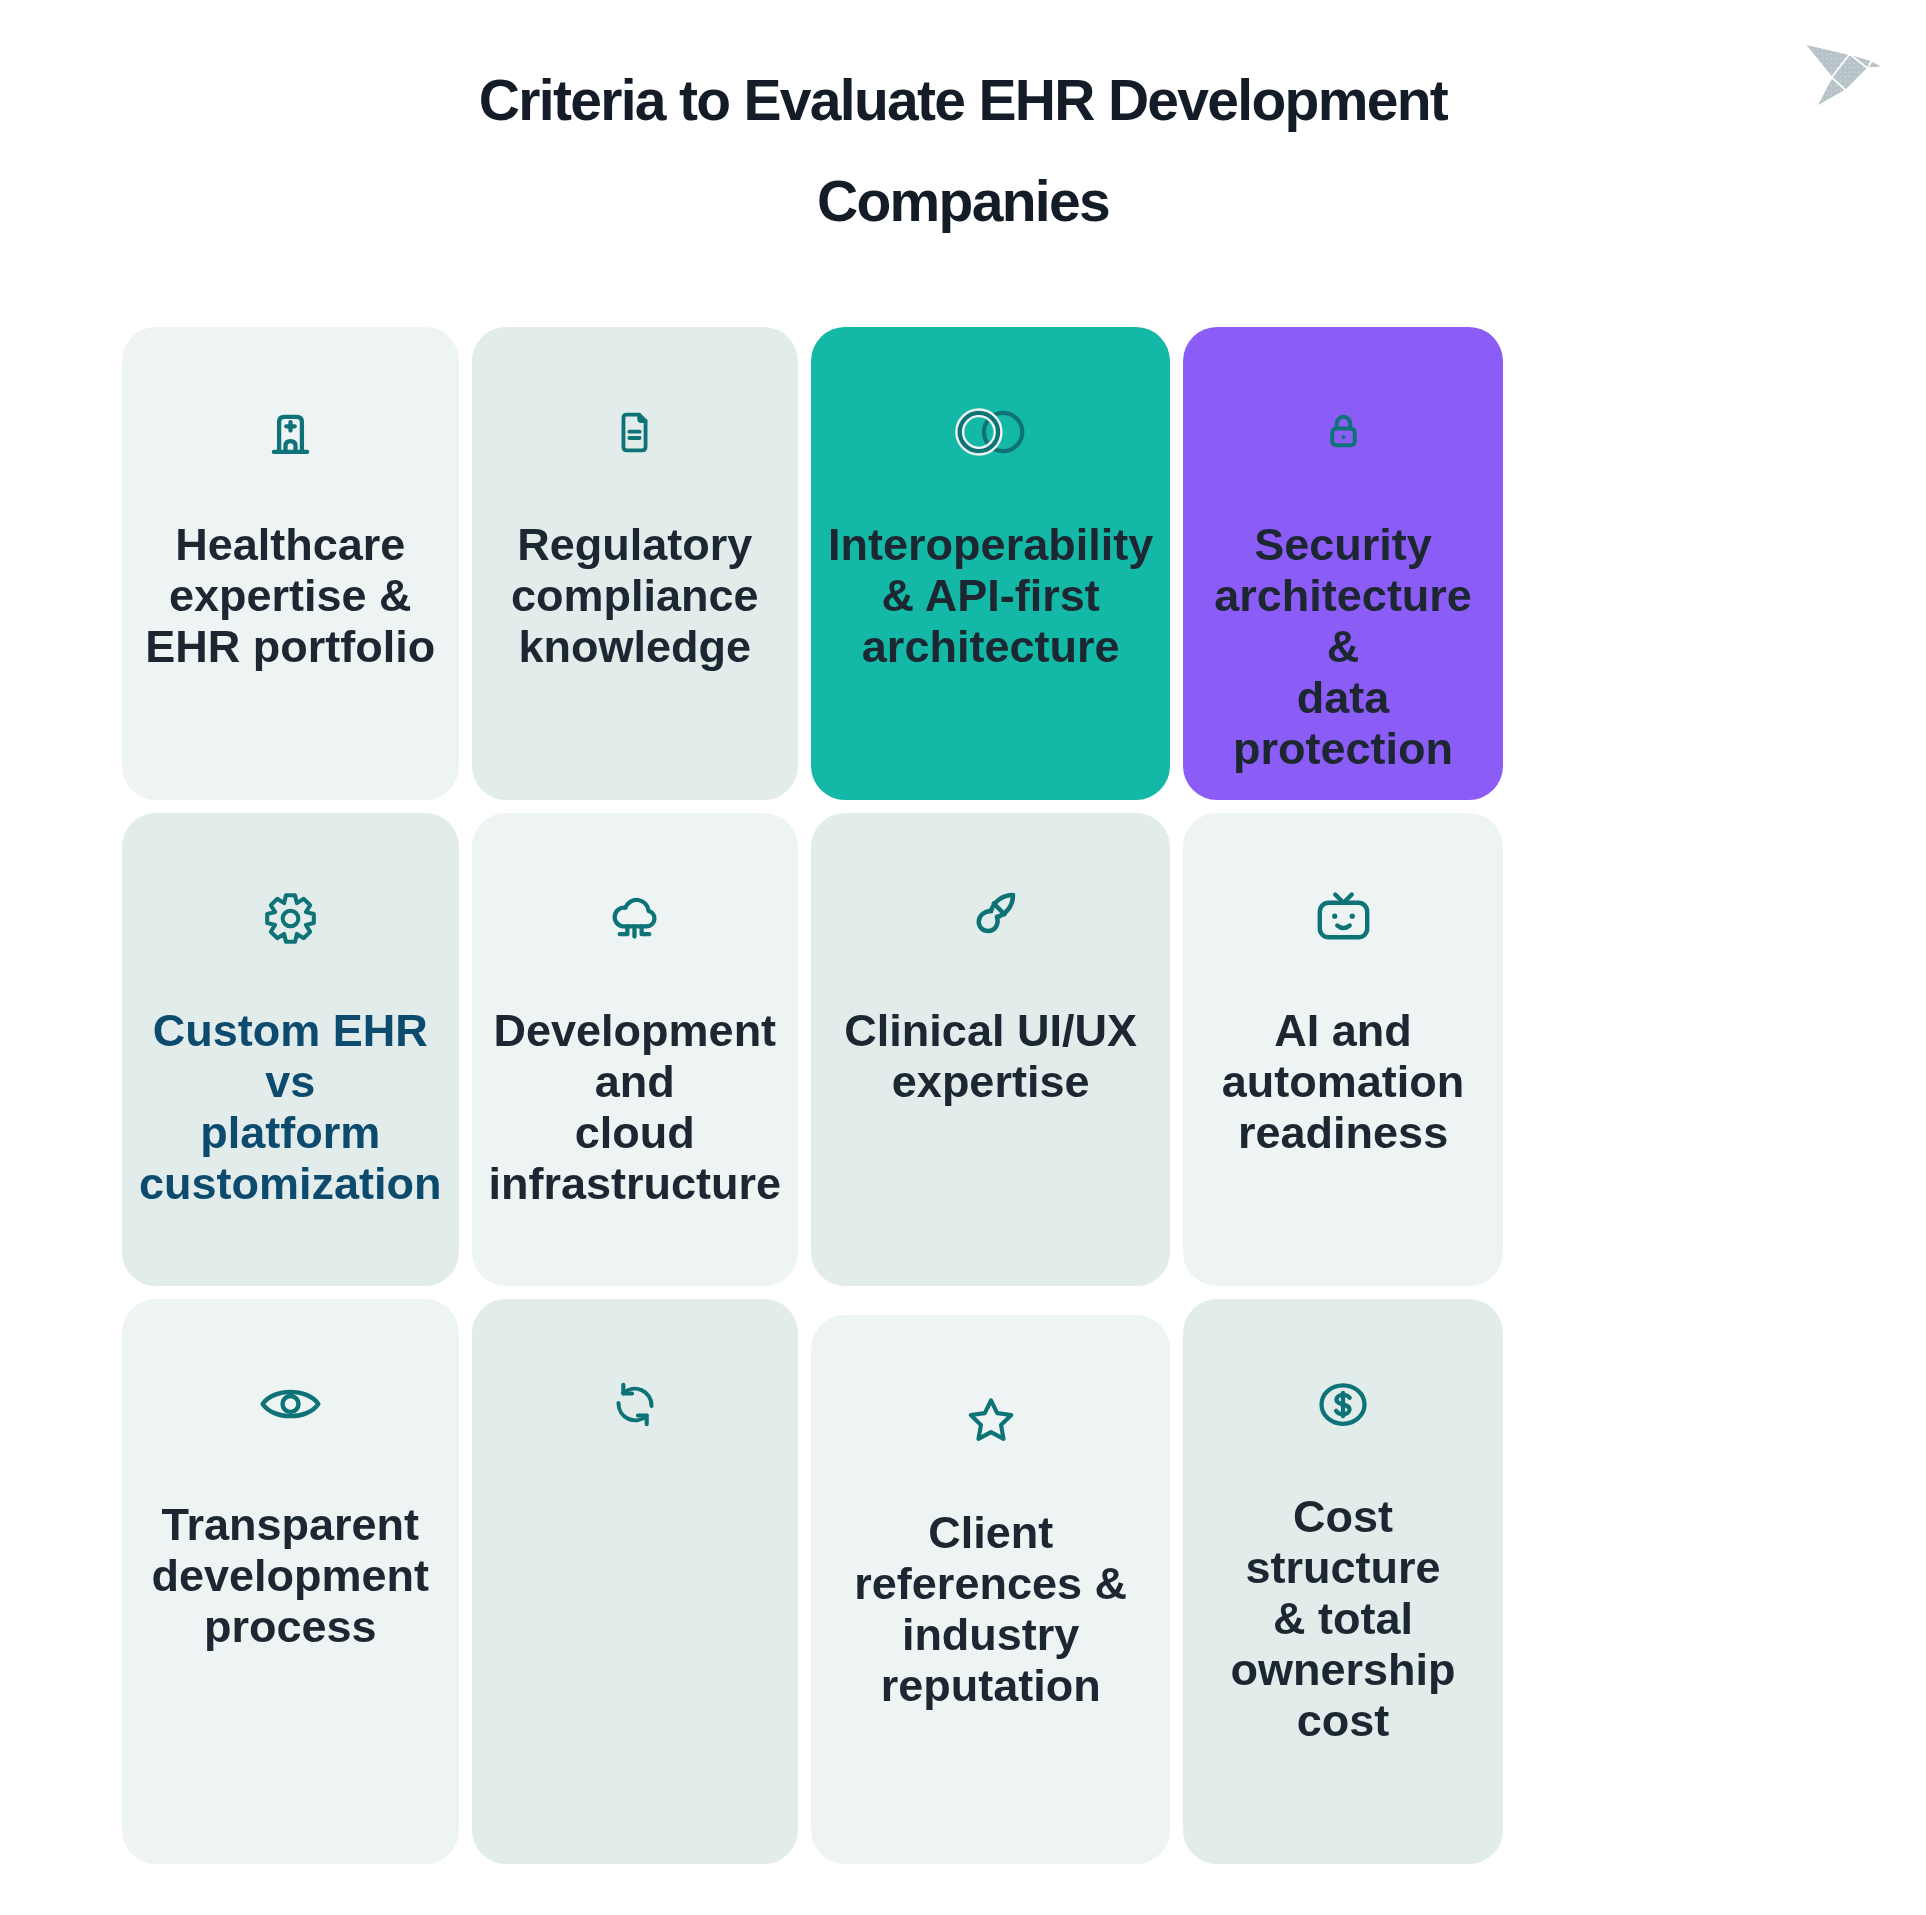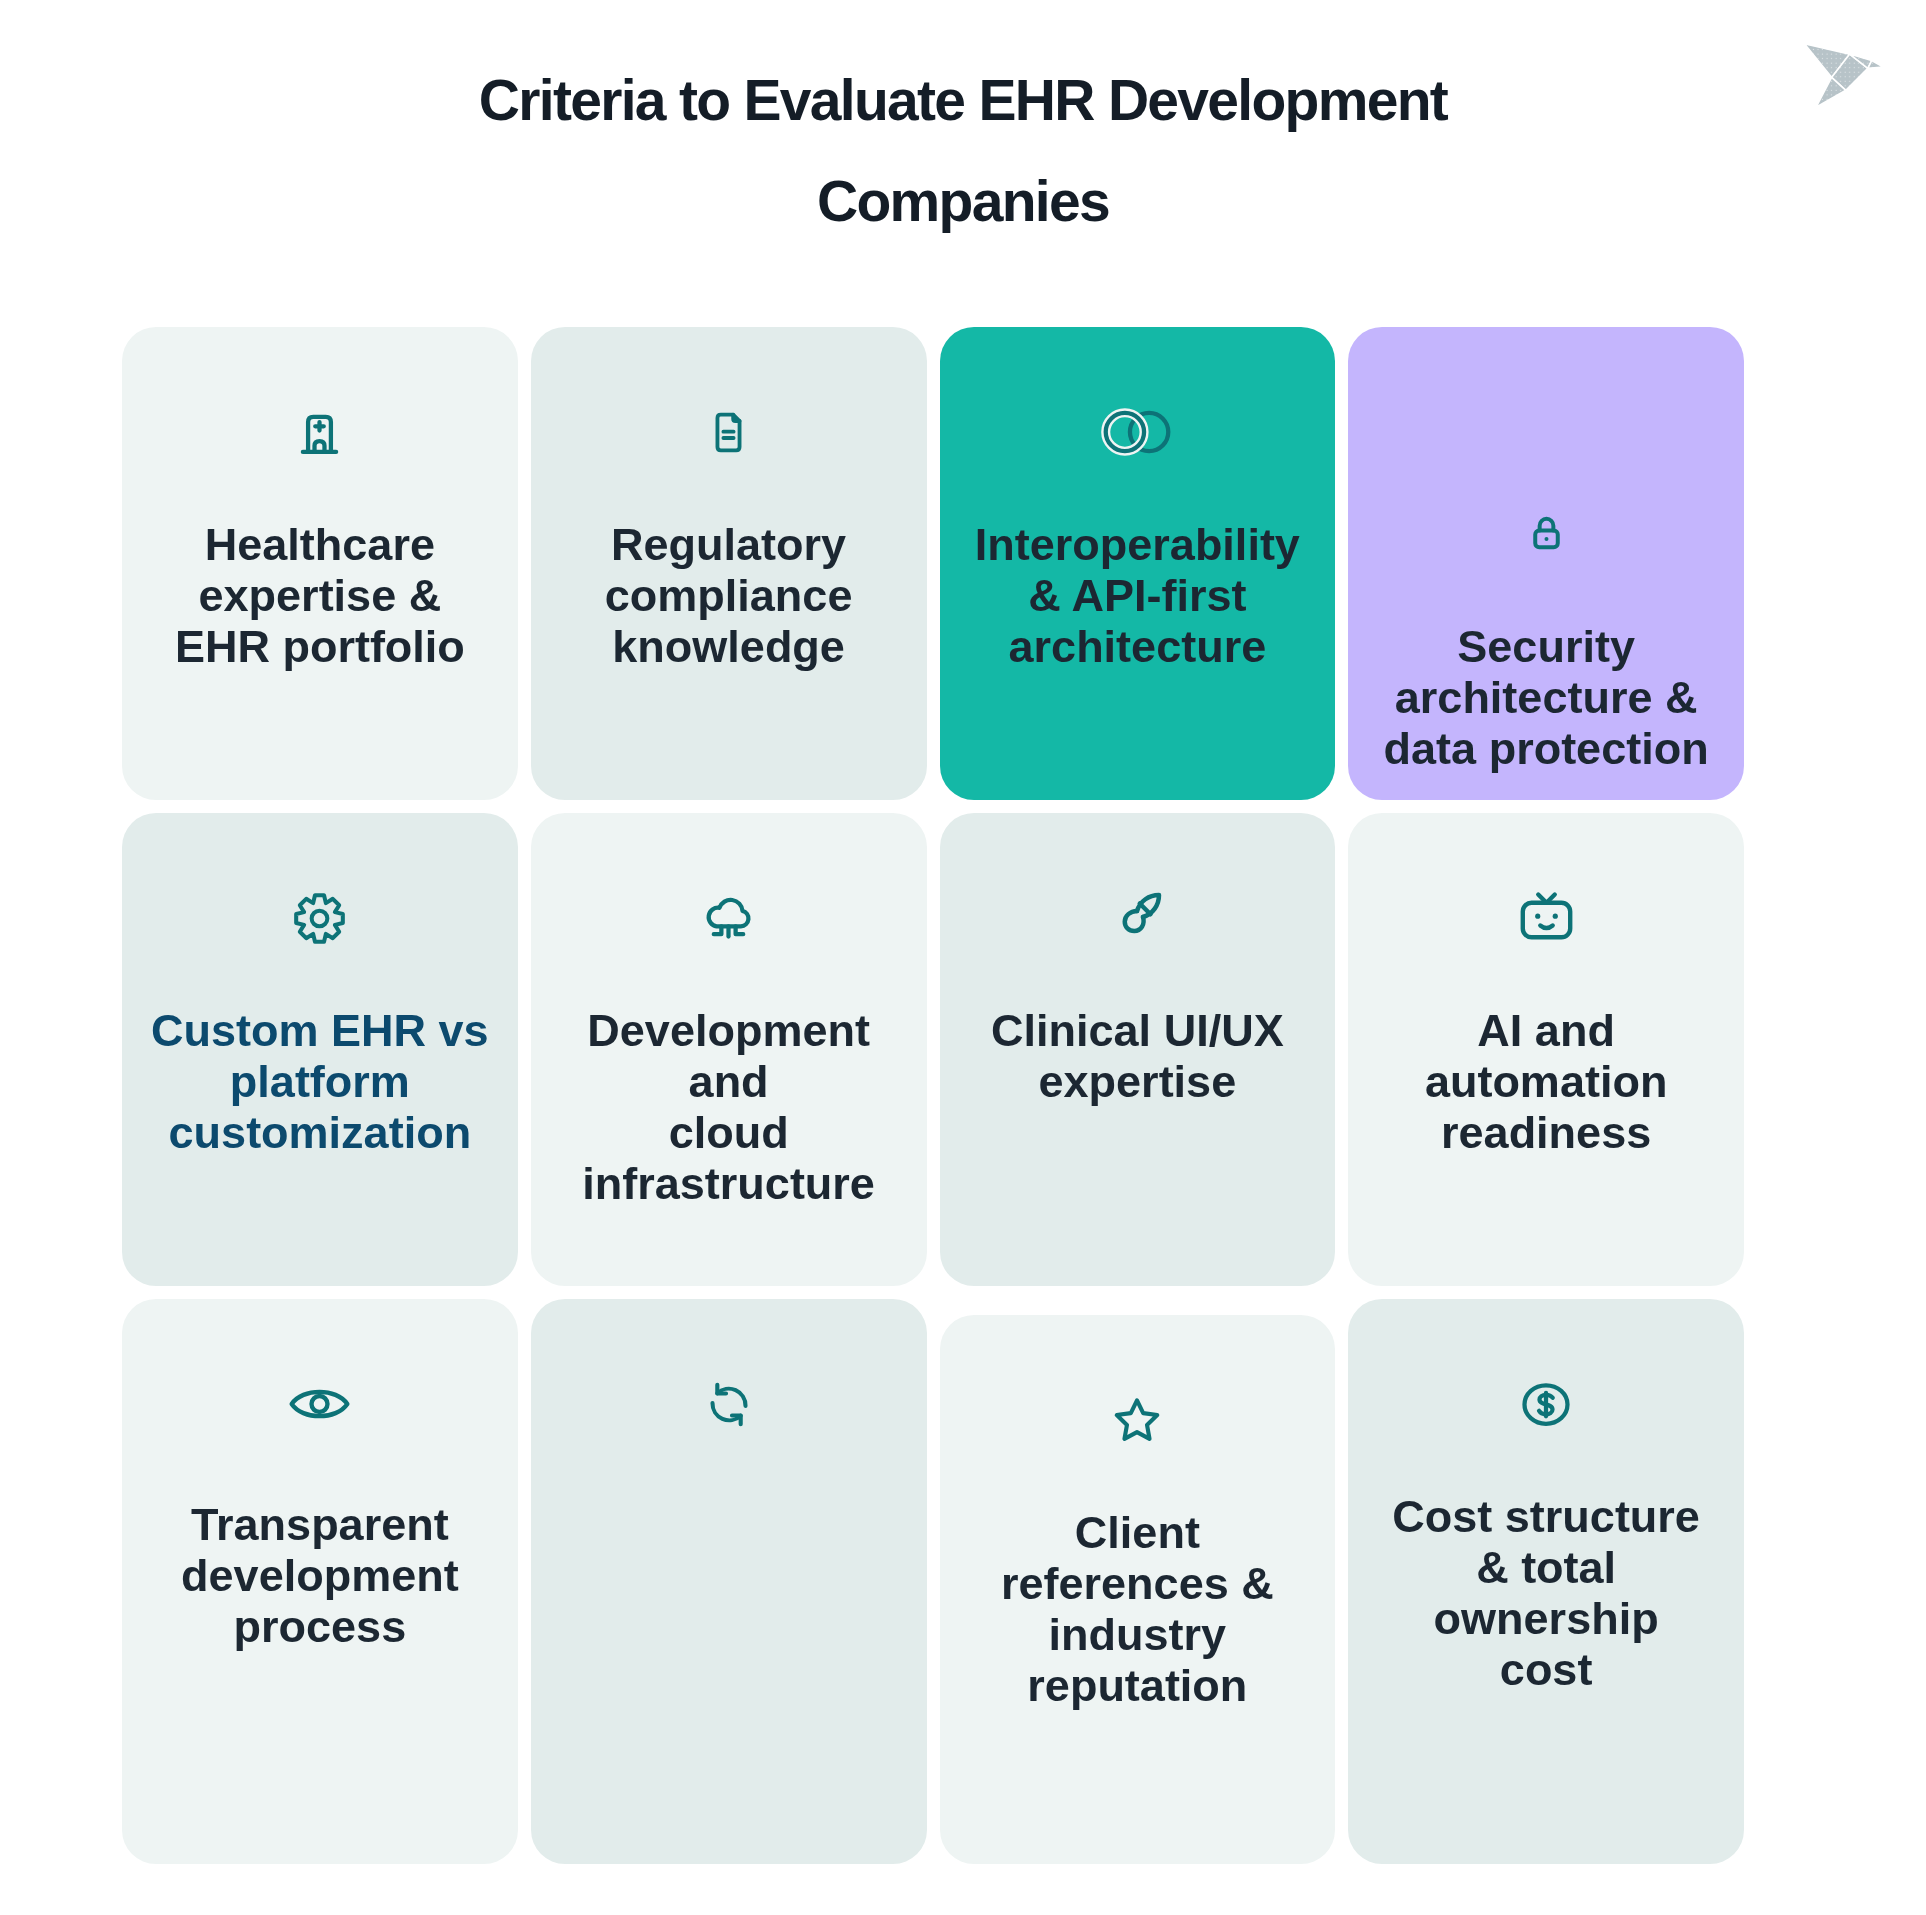--- a/index.html
+++ b/index.html
@@ -21,21 +21,21 @@
     color:#141d27;
   }
   .logo{
     position:absolute;
     top:30px;left:1785px;
     width:110px;height:87px;
   }
   .grid{
     position:absolute;
     left:122px;top:327px;
-    width:1622px;
+    width:1381px;
     display:grid;
     grid-template-columns:repeat(4,1fr);
     grid-template-rows:473px 473px 565px;
     gap:13px;
   }
   .card{
     border-radius:34px;
     display:flex;
     flex-direction:column;
     align-items:center;
@@ -125,21 +125,21 @@
           <svg width="86" height="58" viewBox="0 0 34 23" fill="none" stroke-linecap="round">
             <circle cx="21.8" cy="11.5" r="7.6" stroke="#0d7377" stroke-width="1.7"></circle>
             <circle cx="12.2" cy="11.5" r="7.6" stroke="#eef4f3" stroke-width="3.6"></circle>
             <circle cx="12.2" cy="11.5" r="7.6" stroke="#0d7377" stroke-width="1.7"></circle>
           </svg>
         </span>
         <div class="label" style="color: rgb(28, 39, 50);">Interoperability
 &amp; API-first
 architecture</div>
       </div>
-      <div class="card dark" style="background: #c4b5fd; justify-content: flex-end;">
+      <div class="card dark" style="background: #8b5cf6; justify-content: flex-end;">
         <span class="icon">
           <svg width="53" height="57" viewBox="0 0 24 24" fill="none" stroke="#0d7377" stroke-linecap="round" stroke-linejoin="round" stroke-width="1.8">
             <path d="M8.9 10.2 V8 A3.1 3.1 0 0 1 15.1 8 V10.2"></path>
             <rect x="6.9" y="10.2" width="10.2" height="7.6" rx="1.8"></rect>
             <circle cx="12" cy="14" r="0.9" fill="#0d7377" stroke="none"></circle>
           </svg>
         </span>
         <div class="label" style="color: rgb(28, 39, 50);">Security
 architecture &amp;
 data protection</div>

